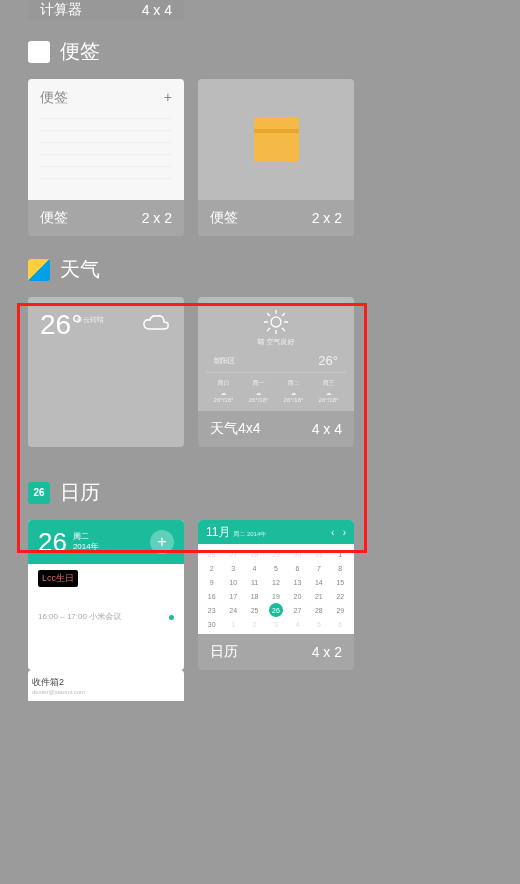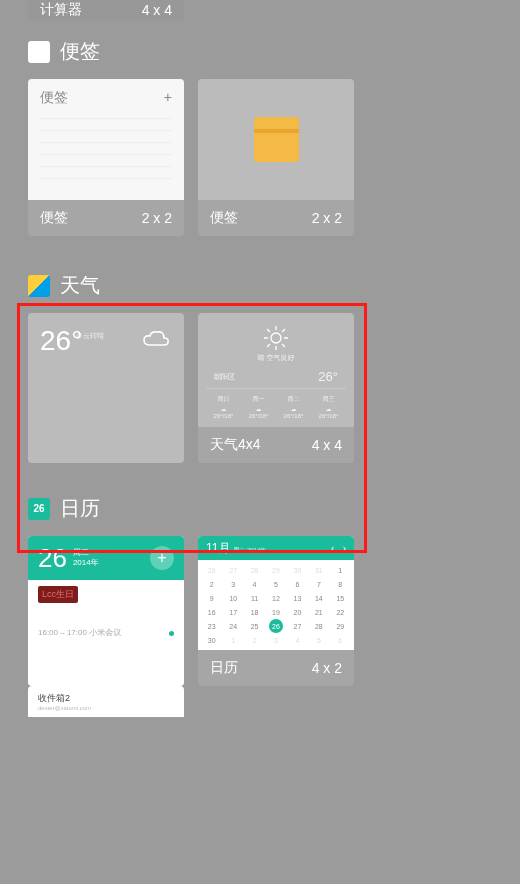--- a/index.html
+++ b/index.html
@@ -199,21 +199,21 @@
     align-items:center;
     justify-content:center;
     font-size:16px;
   }
   .schedule-body {
     flex:1;
     padding:6px 10px;
     font-size:10px;
   }
   .schedule-event1 {
-    background:#7f1d1d;
+    background:#000000;
     color:#e07070;
     padding:2px 4px;
     border-radius:2px;
     font-size:9px;
     display:inline-block;
     margin-bottom:6px;
   }
   .schedule-event2 {
     font-size:11px;
     color:#333;
@@ -271,21 +271,21 @@
   .highlight-box {
     position:absolute;
     border:3px solid #ff1a1a;
     pointer-events:none;
   }
   
   .email-preview {
     background:#fff;
     width:156px;
     border-radius:4px 4px 0 0;
-    padding:6px 10px;
+    padding:6px 4px;
     font-size:9px;
     color:#444;
   }
   .email-sub { font-size:6px; color:#bbb; }
   .mail-triangle { width:0;height:0;border-left:5px solid transparent;border-right:5px solid transparent;border-top:6px solid #fff;}
 </style>
 </head>
 <body>
 
 <div class="content">
@@ -324,21 +324,21 @@
       <div class="widget-preview notes-icon-preview">
         <div class="notes-folder"></div>
       </div>
       <div class="widget-footer">
         <span>便签</span>
         <span>2 x 2</span>
       </div>
     </div>
   </div>
 
-  <div class="section-header" style="margin-top:36px;">
+  <div class="section-header" style="margin-top:20px;">
     <div class="section-icon weather-box"></div>
     <span>天气</span>
   </div>
   <div class="widget-row">
     <div class="widget">
       <div class="widget-preview weather-preview-1">
         <span class="weather-temp">26°</span>
         <span class="weather-sub">多云转晴</span>
         <svg class="cloud-icon" width="28" height="20" viewBox="0 0 28 20">
           <path d="M8 16 Q2 16 2 11 Q2 6 8 7 Q9 2 15 3 Q22 2 22 9 Q27 9 26 13 Q26 16 22 16 Z" fill="none" stroke="#fff" stroke-width="1.6"></path>

